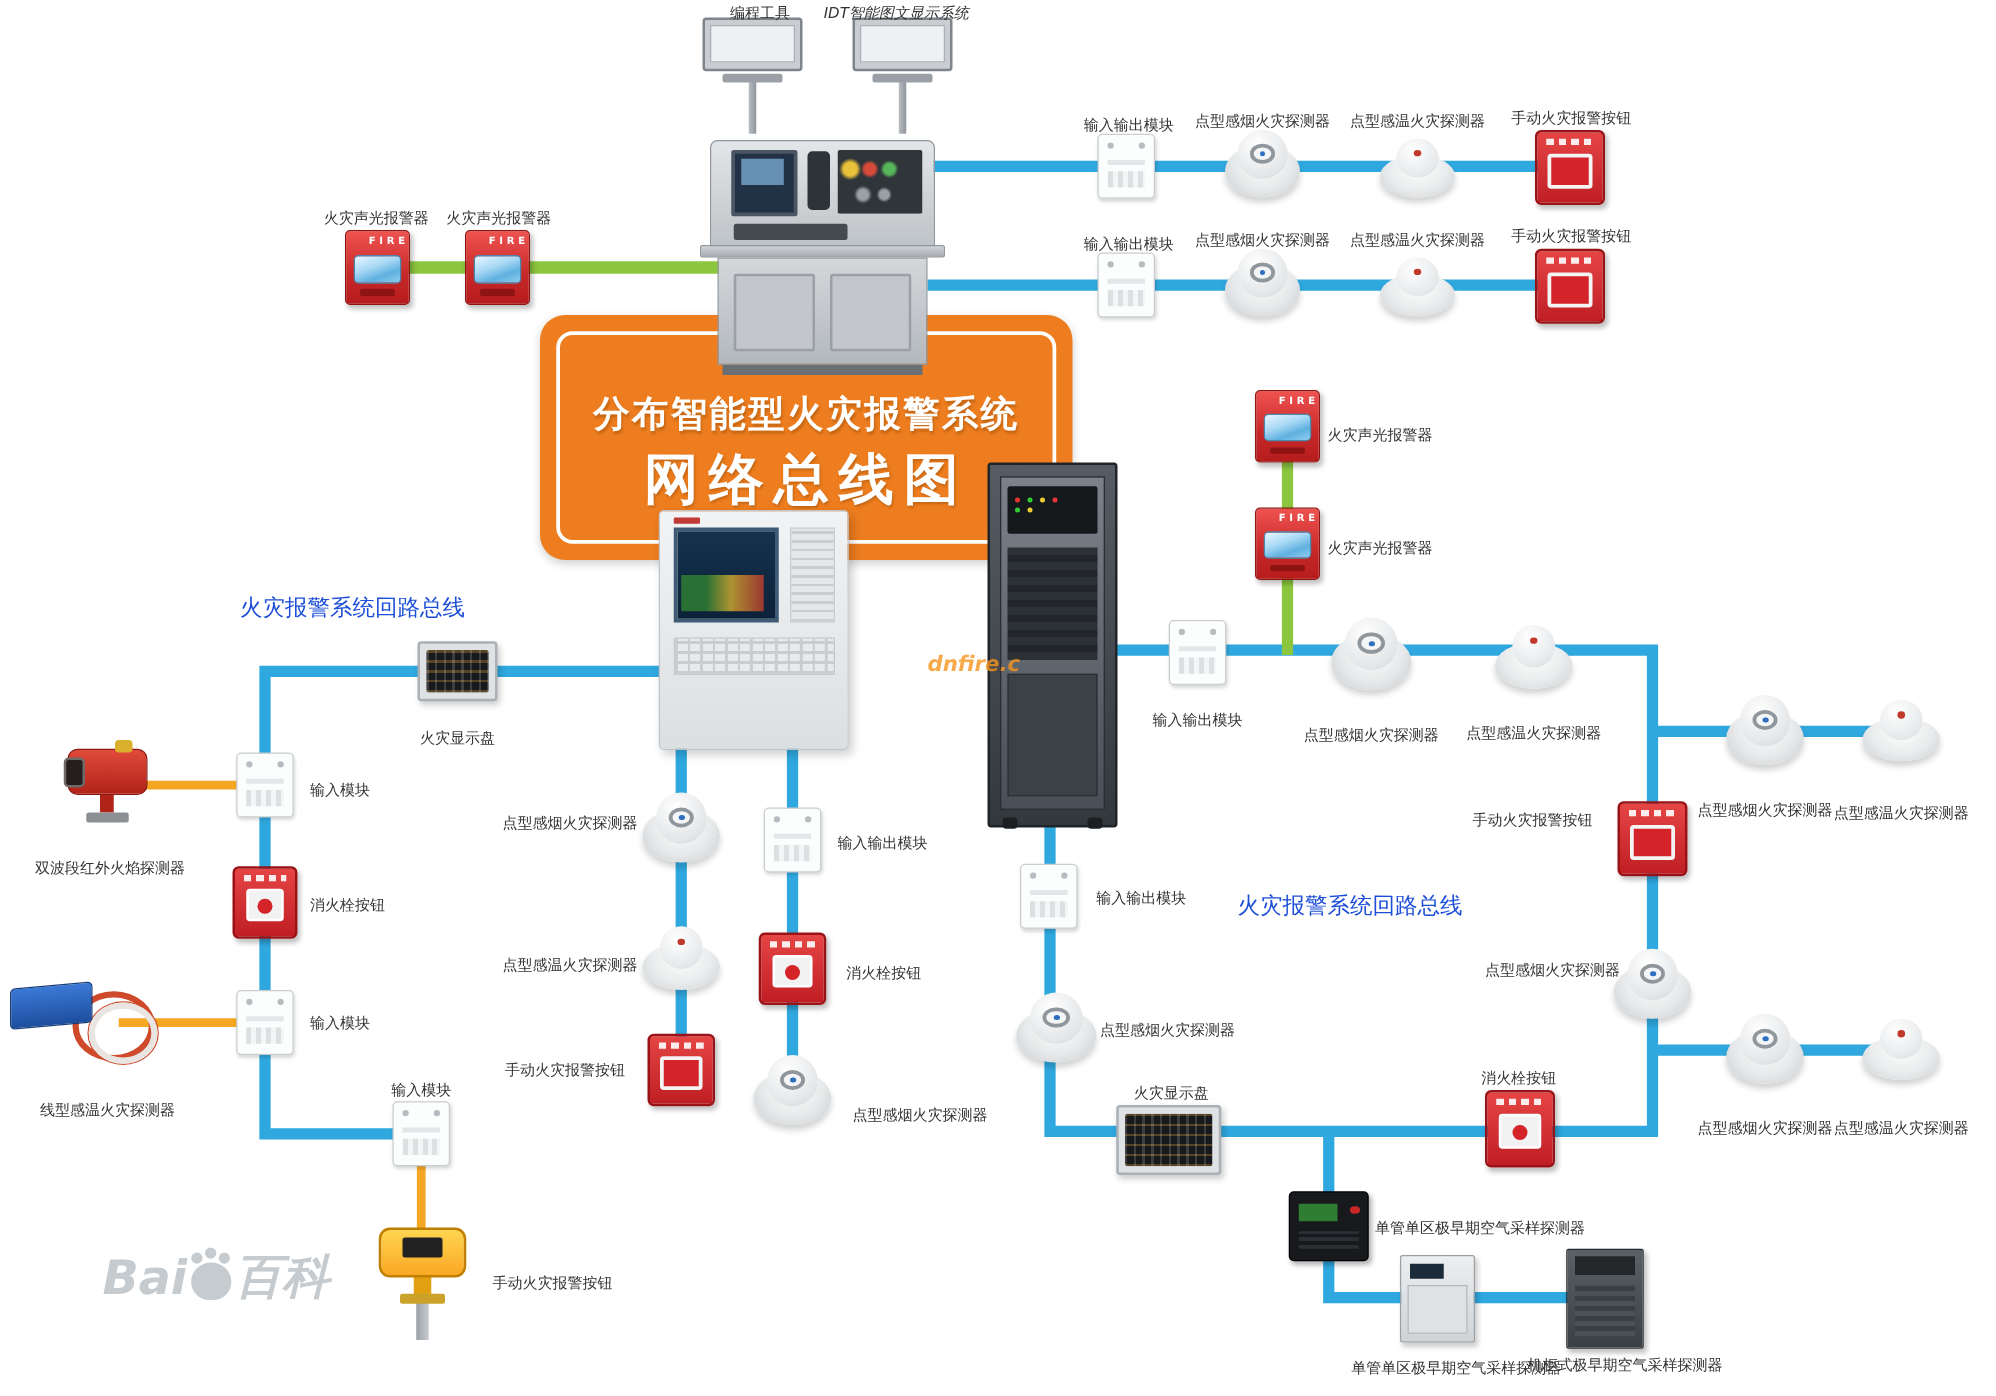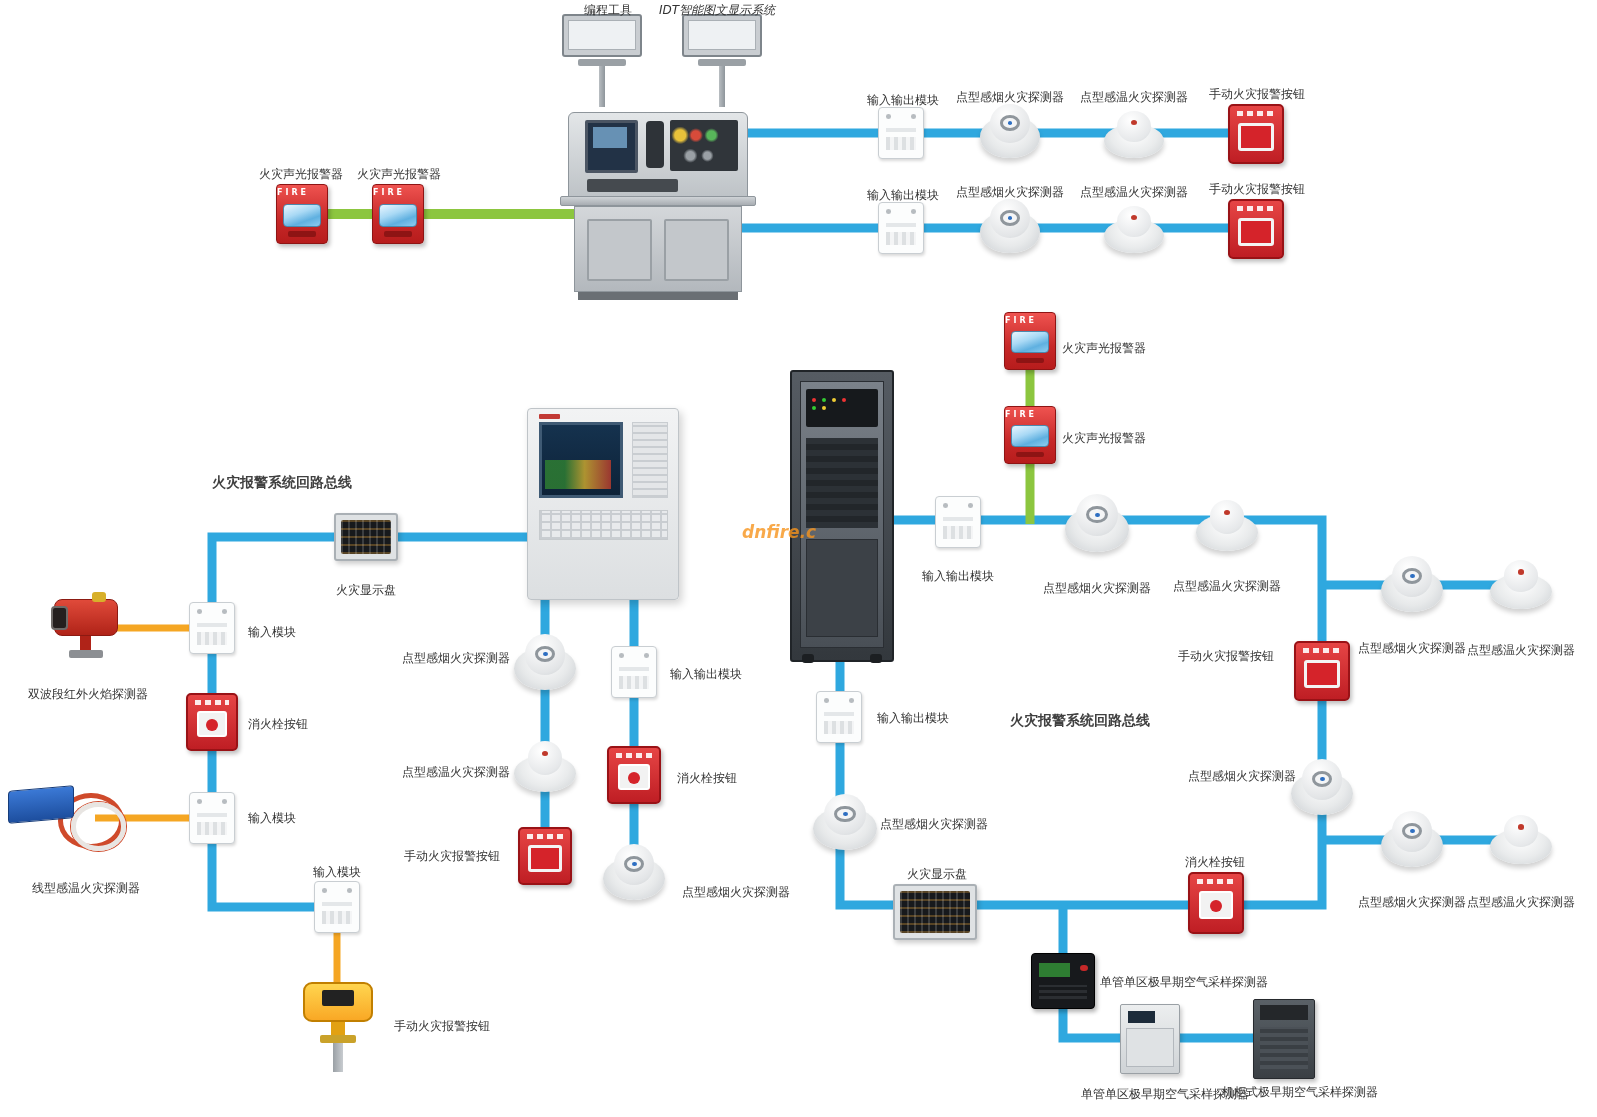--- a/index.html
+++ b/index.html
@@ -11,21 +11,21 @@
           border-radius:20px;z-index:1;box-shadow:0 3px 8px rgba(0,0,0,.18)}
   #banner .inner{position:absolute;inset:13px;border:3px solid #fff;border-radius:13px}
   #banner .t1{position:absolute;left:0;right:0;top:60px;text-align:center;color:#fff;
               font-size:29px;font-weight:bold;letter-spacing:2px;text-shadow:1px 2px 2px rgba(120,60,0,.35)}
   #banner .t2{position:absolute;left:0;right:0;top:102px;text-align:center;color:#fff;
               font-size:44px;font-weight:bold;letter-spacing:8px;text-shadow:1px 2px 2px rgba(120,60,0,.35)}
   #wires{position:absolute;left:0;top:0;z-index:2}
   .device{position:absolute;z-index:3}
   .device i,.device span{position:absolute;display:block;font-style:normal}
   .lbl{position:absolute;z-index:4;font-size:12px;color:#333;white-space:nowrap;transform:translateX(-50%)}
-  .lbl.cyan{color:#404040;font-weight:bold;font-size:14px}
+  .lbl.cyan{color:#1d4ed8;font-weight:normal;font-size:18px}
   
   #dn{position:absolute;left:742px;top:522px;z-index:5;font-size:17px;font-weight:bold;
       font-style:italic;color:#F7941D;opacity:.8}
   #baidu{position:absolute;left:82px;top:996px;z-index:5;display:flex;align-items:center;
          color:#c2c7cb;font-size:38px;font-weight:bold;font-style:italic;opacity:.92;
          text-shadow:0 1px 0 #fff,0 -1px 0 #fff}
   #baidu .paw{position:relative;width:32px;height:30px;background:#c2c7cb;border-radius:50% 50% 46% 46%;margin:6px 3px 0 3px}
   #baidu .paw::before{content:"";position:absolute;width:9px;height:9px;background:#c2c7cb;border-radius:50%;
          top:-8px;left:0;box-shadow:11px -4px 0 #c2c7cb,22px 0 0 #c2c7cb}
   
@@ -49,21 +49,21 @@
   .callpoint{background:linear-gradient(#e64545,#bf1e24);border:2px solid #991216;border-radius:5px;box-shadow:2px 3px 4px rgba(0,0,0,.25)}
   .callpoint .t{left:14%;top:9%;width:72%;height:9%;background:repeating-linear-gradient(90deg,#fff 0 6px,transparent 6px 10px);opacity:.9}
   .callpoint .w{left:16%;top:30%;width:68%;height:50%;background:#d5232a;border:3px solid #f4f4f4;border-radius:3px}
 
   .hydrant{background:linear-gradient(#e64545,#bf1e24);border:2px solid #991216;border-radius:5px;box-shadow:2px 3px 4px rgba(0,0,0,.25)}
   .hydrant .t{left:14%;top:9%;width:72%;height:9%;background:repeating-linear-gradient(90deg,#fff 0 6px,transparent 6px 10px);opacity:.9}
   .hydrant .w{left:18%;top:30%;width:64%;height:48%;background:#f2f2f2;border:2px solid #fff;border-radius:3px}
   .hydrant .c{left:38%;top:44%;width:24%;height:22%;background:#d5232a;border-radius:50%}
 
   .sounder{background:linear-gradient(#ef5350,#c62828 60%,#b71c1c);border:1px solid #8e1414;border-radius:4px;box-shadow:2px 3px 4px rgba(0,0,0,.25)}
-  .sounder .fire{left:0;top:5%;width:100%;text-align:left;color:#fff;font-size:8px;font-weight:bold;letter-spacing:3px}
+  .sounder .fire{left:0;top:5%;width:100%;text-align:right;color:#fff;font-size:8px;font-weight:bold;letter-spacing:3px}
   .sounder .strobe{left:12%;top:32%;width:76%;height:40%;background:linear-gradient(160deg,#eaf6ff,#a9d9f5 40%,#5fb0e0 70%,#8ecdf0);
                    border:1px solid #4a88ad;border-radius:4px}
   .sounder .foot{left:22%;top:80%;width:56%;height:10%;background:#8e1414;border-radius:2px}
 
   .flame .body{left:8%;top:10%;width:84%;height:55%;background:linear-gradient(#e04a3a,#b02318);border:1px solid #8c1a12;border-radius:8px}
   .flame .lens{left:4%;top:20%;width:22%;height:36%;background:#241f1e;border:2px solid #6e6a68;border-radius:4px}
   .flame .knob{left:58%;top:0;width:18%;height:15%;background:#d8b02a;border-radius:3px}
   .flame .arm{left:42%;top:64%;width:14%;height:22%;background:#b02318}
   .flame .base{left:28%;top:85%;width:44%;height:12%;background:#8c8f93;border-radius:2px}
 
@@ -135,20 +135,25 @@
   .aspgrey .door{left:8%;top:34%;width:84%;height:57%;background:#dfe2e4;border:1px solid #b3b8bd}
 
   .aspdark{background:linear-gradient(#5a6167,#3a3f44);border:1px solid #26292d;border-radius:2px;box-shadow:2px 3px 4px rgba(0,0,0,.25)}
   .aspdark .pan{left:10%;top:7%;width:80%;height:19%;background:#24272a}
   .aspdark .vents{left:10%;top:34%;width:80%;height:54%;background:repeating-linear-gradient(0deg,#4b5157 0 4px,#3a3f44 4px 8px)}
 </style>
 </head>
 <body>
 
 <div id="stage">
+  <div id="banner">
+    <div class="inner"></div>
+    <div class="t1">分布智能型火灾报警系统</div>
+    <div class="t2">网络总线图</div>
+  </div>
   <svg id="wires" width="1597" height="1117" xmlns="http://www.w3.org/2000/svg">
       <polyline points="300,214 585,214" fill="none" stroke="#8CC63F" stroke-width="10"></polyline>
       <polyline points="742,133 1256,133" fill="none" stroke="#2FA8DF" stroke-width="9"></polyline>
       <polyline points="742,228 1256,228" fill="none" stroke="#2FA8DF" stroke-width="9"></polyline>
       <polyline points="545,537 212,537 212,907 337,907" fill="none" stroke="#2FA8DF" stroke-width="9"></polyline>
       <polyline points="545,590 545,856" fill="none" stroke="#2FA8DF" stroke-width="9"></polyline>
       <polyline points="634,590 634,873" fill="none" stroke="#2FA8DF" stroke-width="9"></polyline>
       <polyline points="888,520 1322,520 1322,905 840,905 840,655" fill="none" stroke="#2FA8DF" stroke-width="9"></polyline>
       <polyline points="1322,585 1521,585" fill="none" stroke="#2FA8DF" stroke-width="9"></polyline>
       <polyline points="1322,840 1521,840" fill="none" stroke="#2FA8DF" stroke-width="9"></polyline>
@@ -464,13 +469,18 @@
       <div class="lbl" style="left: 934px; top: 816px;">点型感烟火灾探测器</div>
       <div class="lbl" style="left: 1412px; top: 640px;">点型感烟火灾探测器</div>
       <div class="lbl" style="left: 1521px; top: 642px;">点型感温火灾探测器</div>
       <div class="lbl" style="left: 1412px; top: 894px;">点型感烟火灾探测器</div>
       <div class="lbl" style="left: 1521px; top: 894px;">点型感温火灾探测器</div>
       <div class="lbl" style="left: 1184px; top: 974px;">单管单区极早期空气采样探测器</div>
       <div class="lbl" style="left: 1165px; top: 1086px;">单管单区极早期空气采样探测器</div>
       <div class="lbl" style="left: 1300px; top: 1084px;">机柜式极早期空气采样探测器</div>
     </div>
   <div id="dn">dnfire.c</div>
+  <div id="baidu">
+    <span>Bai</span>
+    <span class="paw"></span>
+    <span>百科</span>
+  </div>
 </div>
 
 </body></html>

